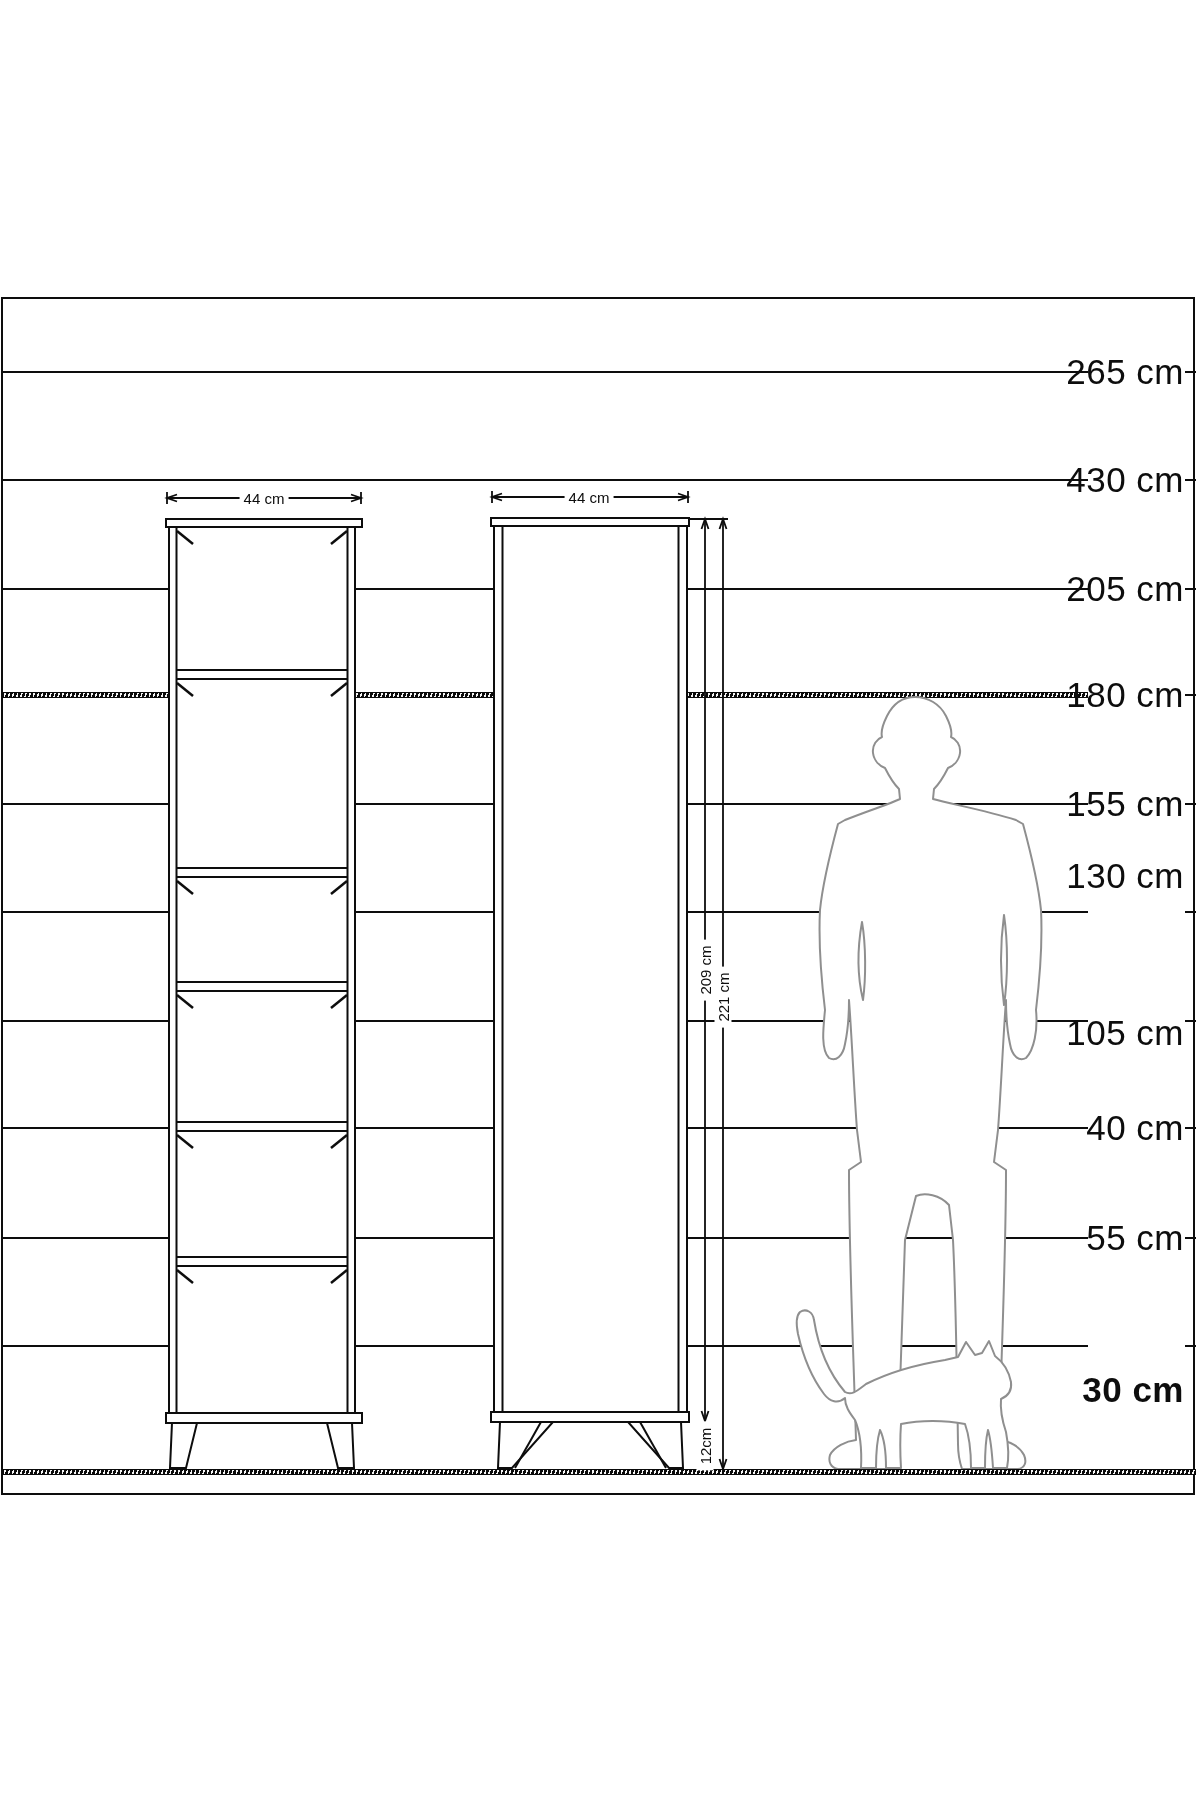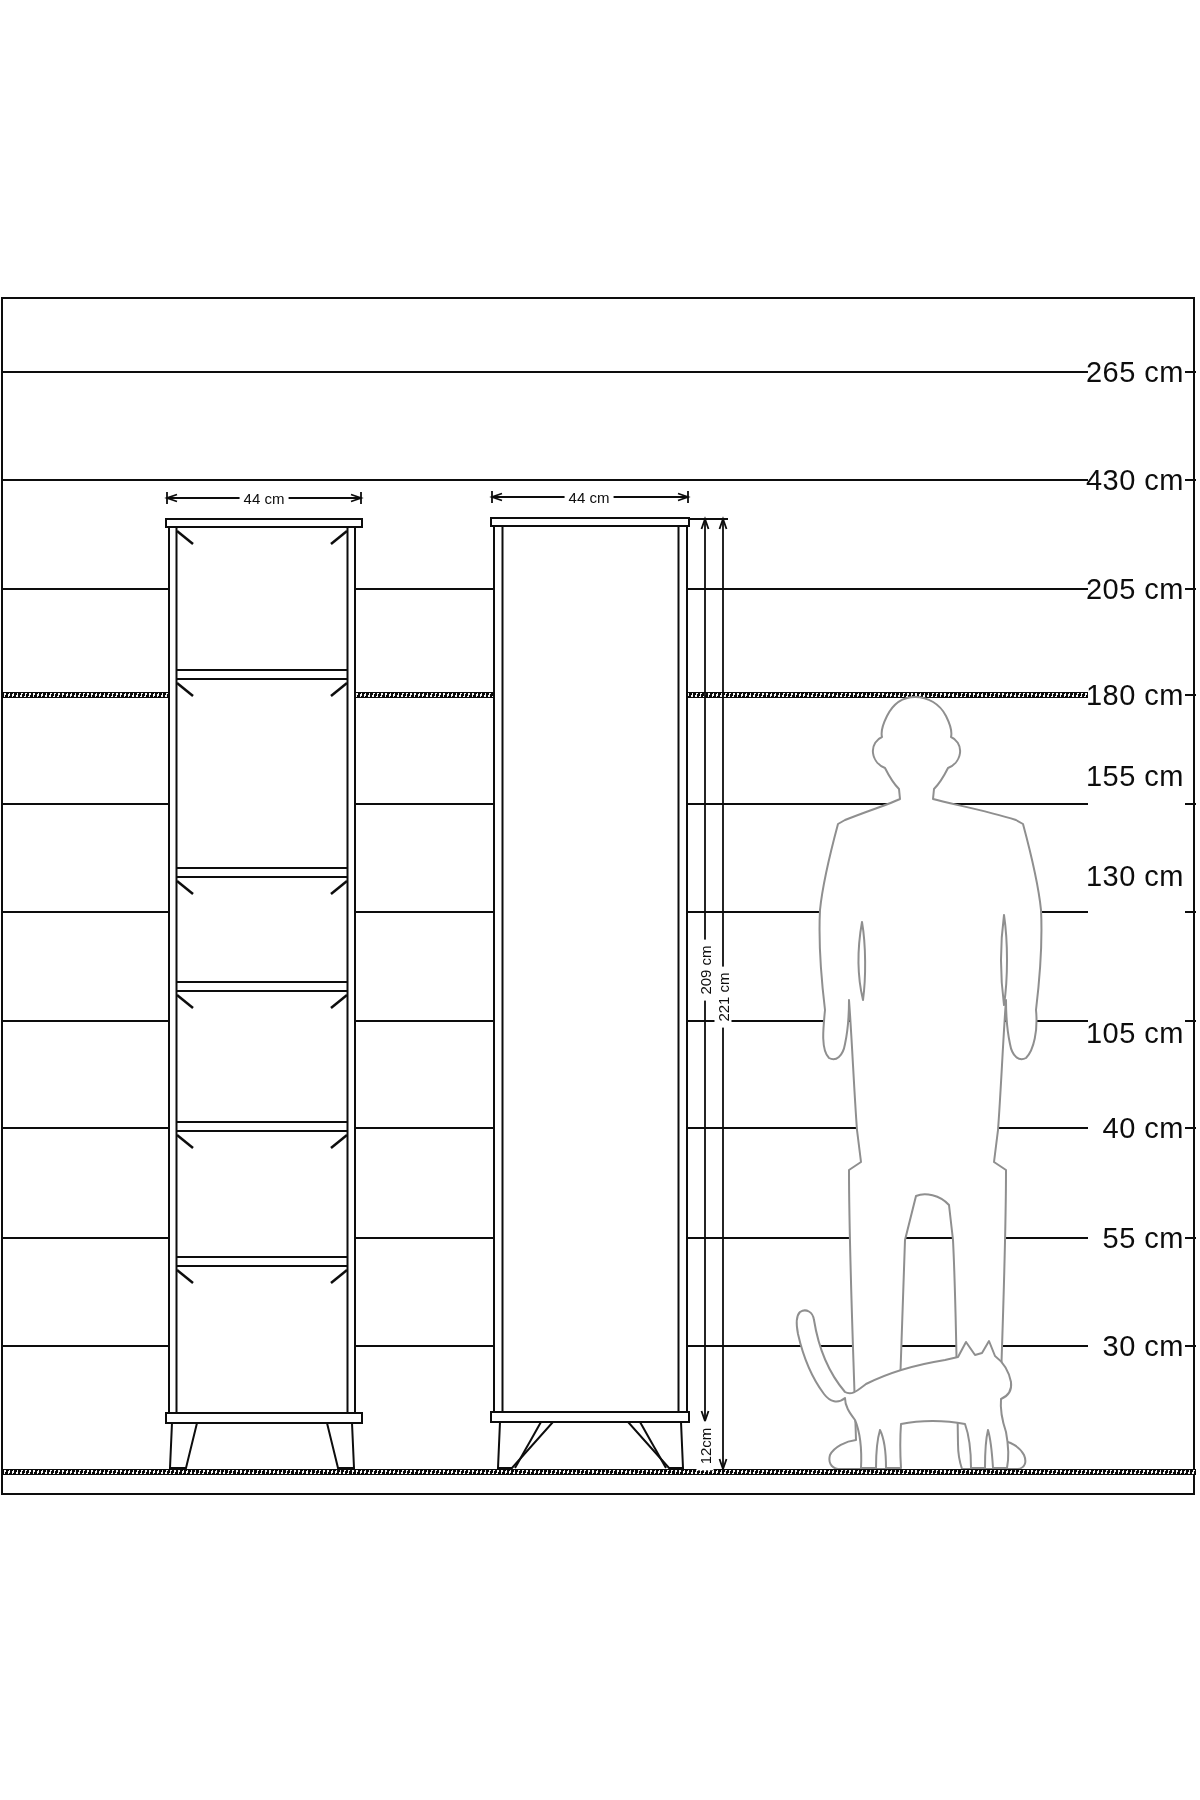--- a/index.html
+++ b/index.html
@@ -9,21 +9,21 @@
          border:2px solid #0d0d0d;box-sizing:border-box;z-index:0;}
   #grid-layer{position:absolute;inset:0;z-index:1;}
   #scene{position:absolute;left:0;top:0;z-index:2;}
   #label-layer{position:absolute;inset:0;z-index:3;}
   .gridline{position:absolute;left:2px;width:1086px;height:2px;background:#0d0d0d;}
   .hatchline{position:absolute;left:2px;width:1086px;height:6px;
      background:repeating-linear-gradient(105deg,#0a0a0a 0px,#0a0a0a 2.5px,#f6f6f6 2.5px,#f6f6f6 4px);
      border-top:1px solid #0a0a0a;border-bottom:1px solid #0a0a0a;box-sizing:border-box;}
   .tick{position:absolute;left:1185px;width:11px;height:2px;background:#0d0d0d;}
   .scale-label{position:absolute;right:16px;transform:translateY(-50%);
-     font-size:29px;color:#0d0d0d;letter-spacing:0.5px;white-space:nowrap;}
+     font-size:35px;color:#0d0d0d;letter-spacing:0.5px;white-space:nowrap;}
   .dim-label{position:absolute;transform:translate(-50%,-50%);background:#ffffff;
      font-size:15px;color:#0d0d0d;padding:0 4px;white-space:nowrap;}
   .dim-label.vert{transform:translate(-50%,-50%) rotate(-90deg);padding:0 6px;}
   .floor{position:absolute;left:2px;top:1469px;width:1194px;height:6px;
      background:repeating-linear-gradient(105deg,#0a0a0a 0px,#0a0a0a 2.5px,#f6f6f6 2.5px,#f6f6f6 4px);
      border-top:1px solid #0a0a0a;border-bottom:1px solid #0a0a0a;box-sizing:border-box;}
 </style>
 </head>
 <body>
 
@@ -225,26 +225,26 @@
     <div class="dim-label vert" style="left:705px;top:1446px;">12cm</div>
   <div class="tick" style="top: 371px;"></div>
       <div class="scale-label" style="top: 372px;">265 cm</div>
       <div class="tick" style="top: 479px;"></div>
       <div class="scale-label" style="top: 480px;">430 cm</div>
       <div class="tick" style="top: 588px;"></div>
       <div class="scale-label" style="top: 589px;">205 cm</div>
       <div class="tick" style="top: 694px;"></div>
       <div class="scale-label" style="top: 695px;">180 cm</div>
       <div class="tick" style="top: 803px;"></div>
-      <div class="scale-label" style="top: 776px;">155 cm</div>
+      <div class="scale-label" style="top: 804px;">155 cm</div>
       <div class="tick" style="top: 911px;"></div>
       <div class="scale-label" style="top: 876px;">130 cm</div>
       <div class="tick" style="top: 1020px;"></div>
       <div class="scale-label" style="top: 1021px; margin-top: 12px;">105 cm</div>
       <div class="tick" style="top: 1127px;"></div>
       <div class="scale-label" style="top: 1128px;">40 cm</div>
       <div class="tick" style="top: 1237px;"></div>
       <div class="scale-label" style="top: 1238px;">55 cm</div>
       <div class="tick" style="top: 1345px;"></div>
-      <div class="scale-label" style="top: 1346px;">30 cm</div>
+      <div class="scale-label" style="top: 1390px; font-weight: bold;">30 cm</div>
     </div>
 
 </div>
 
 </body></html>

